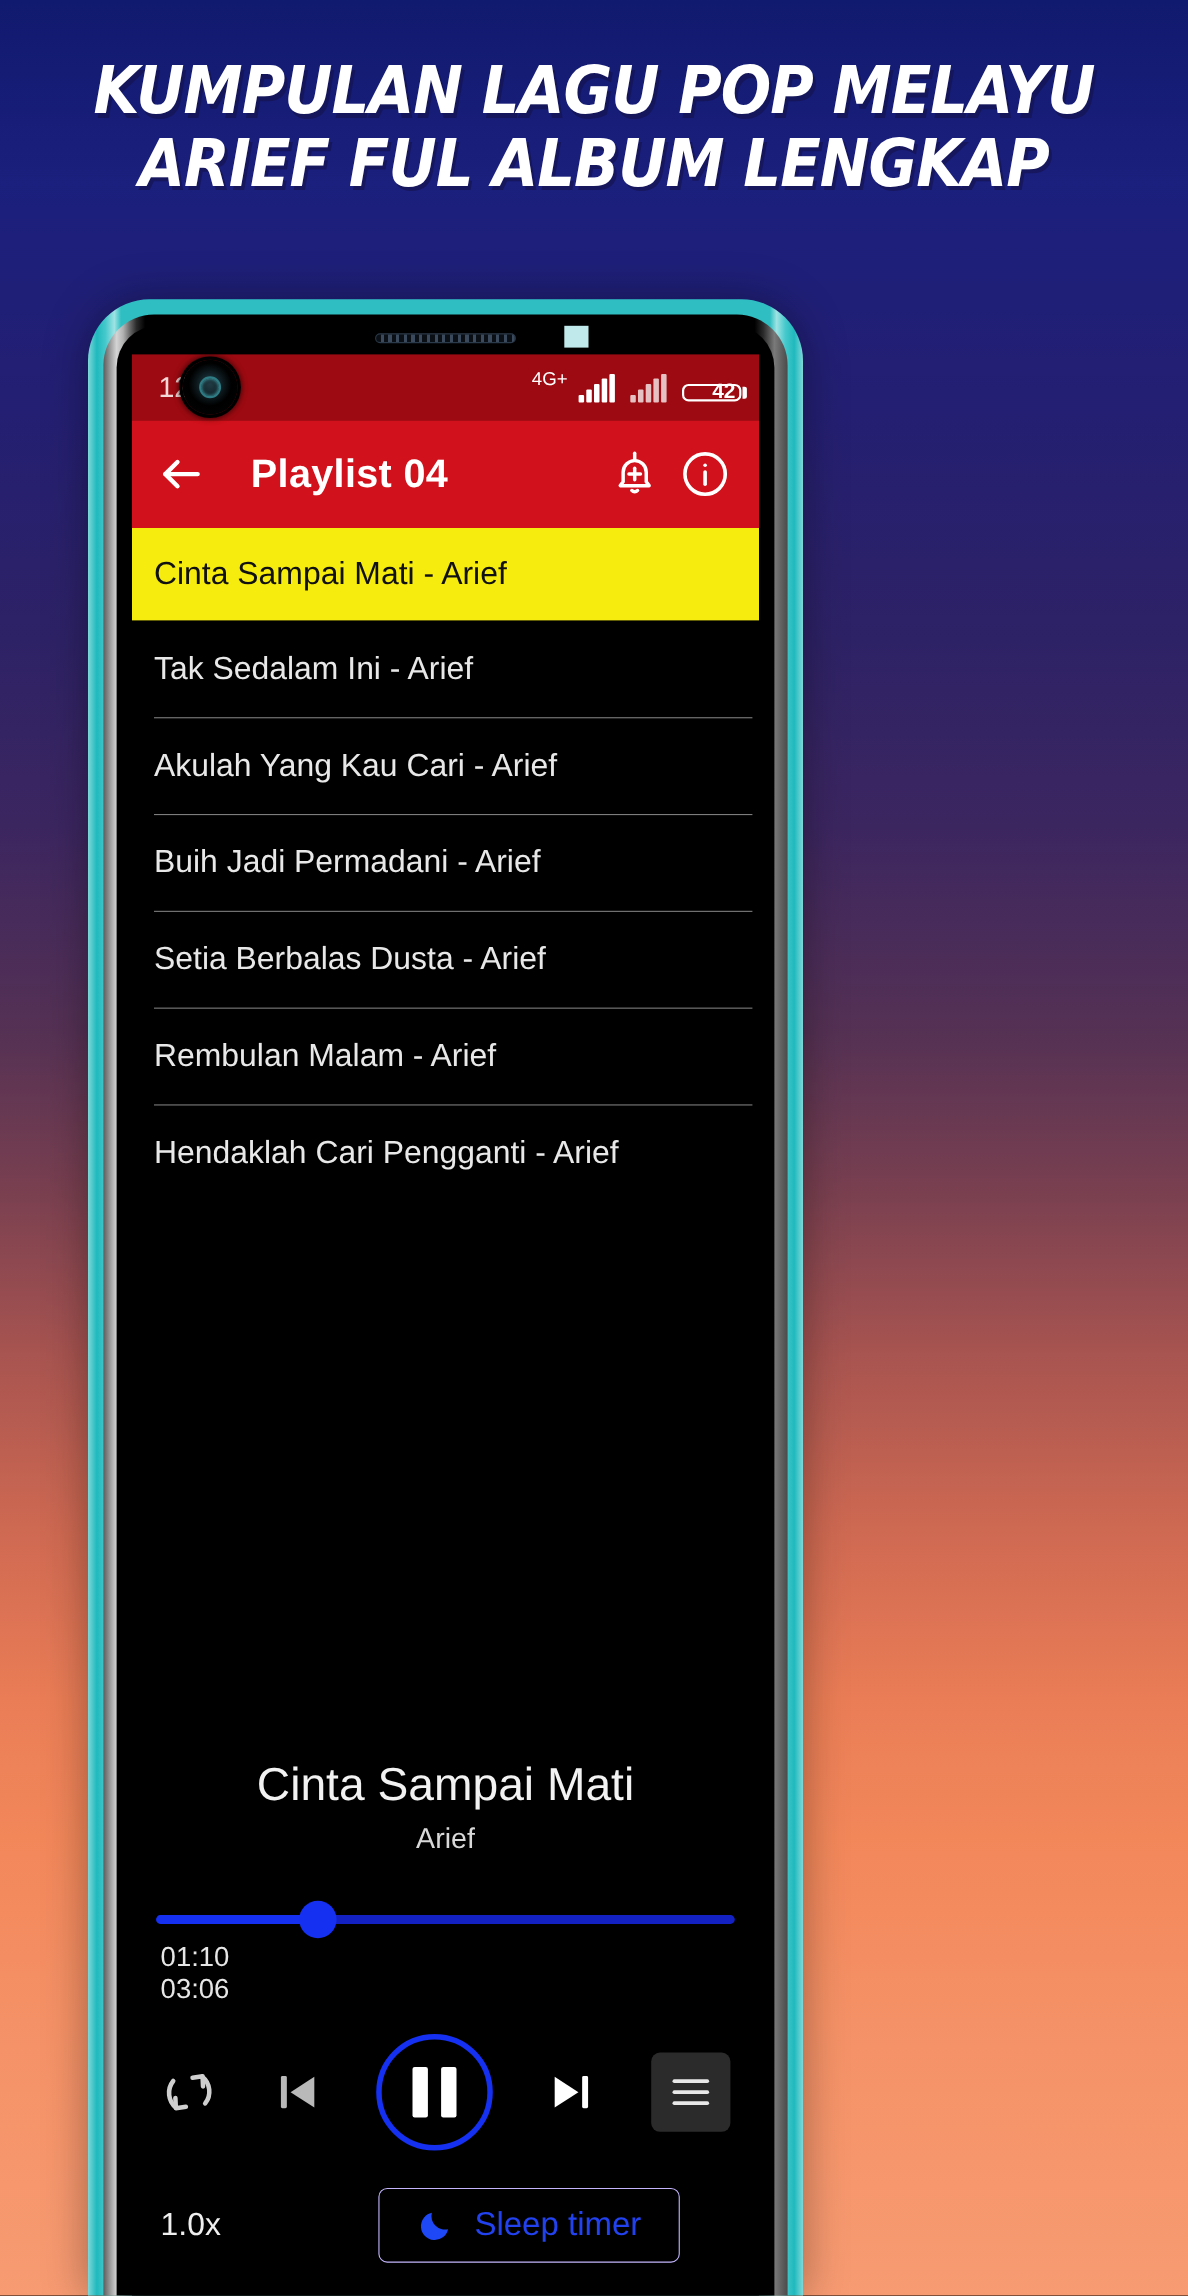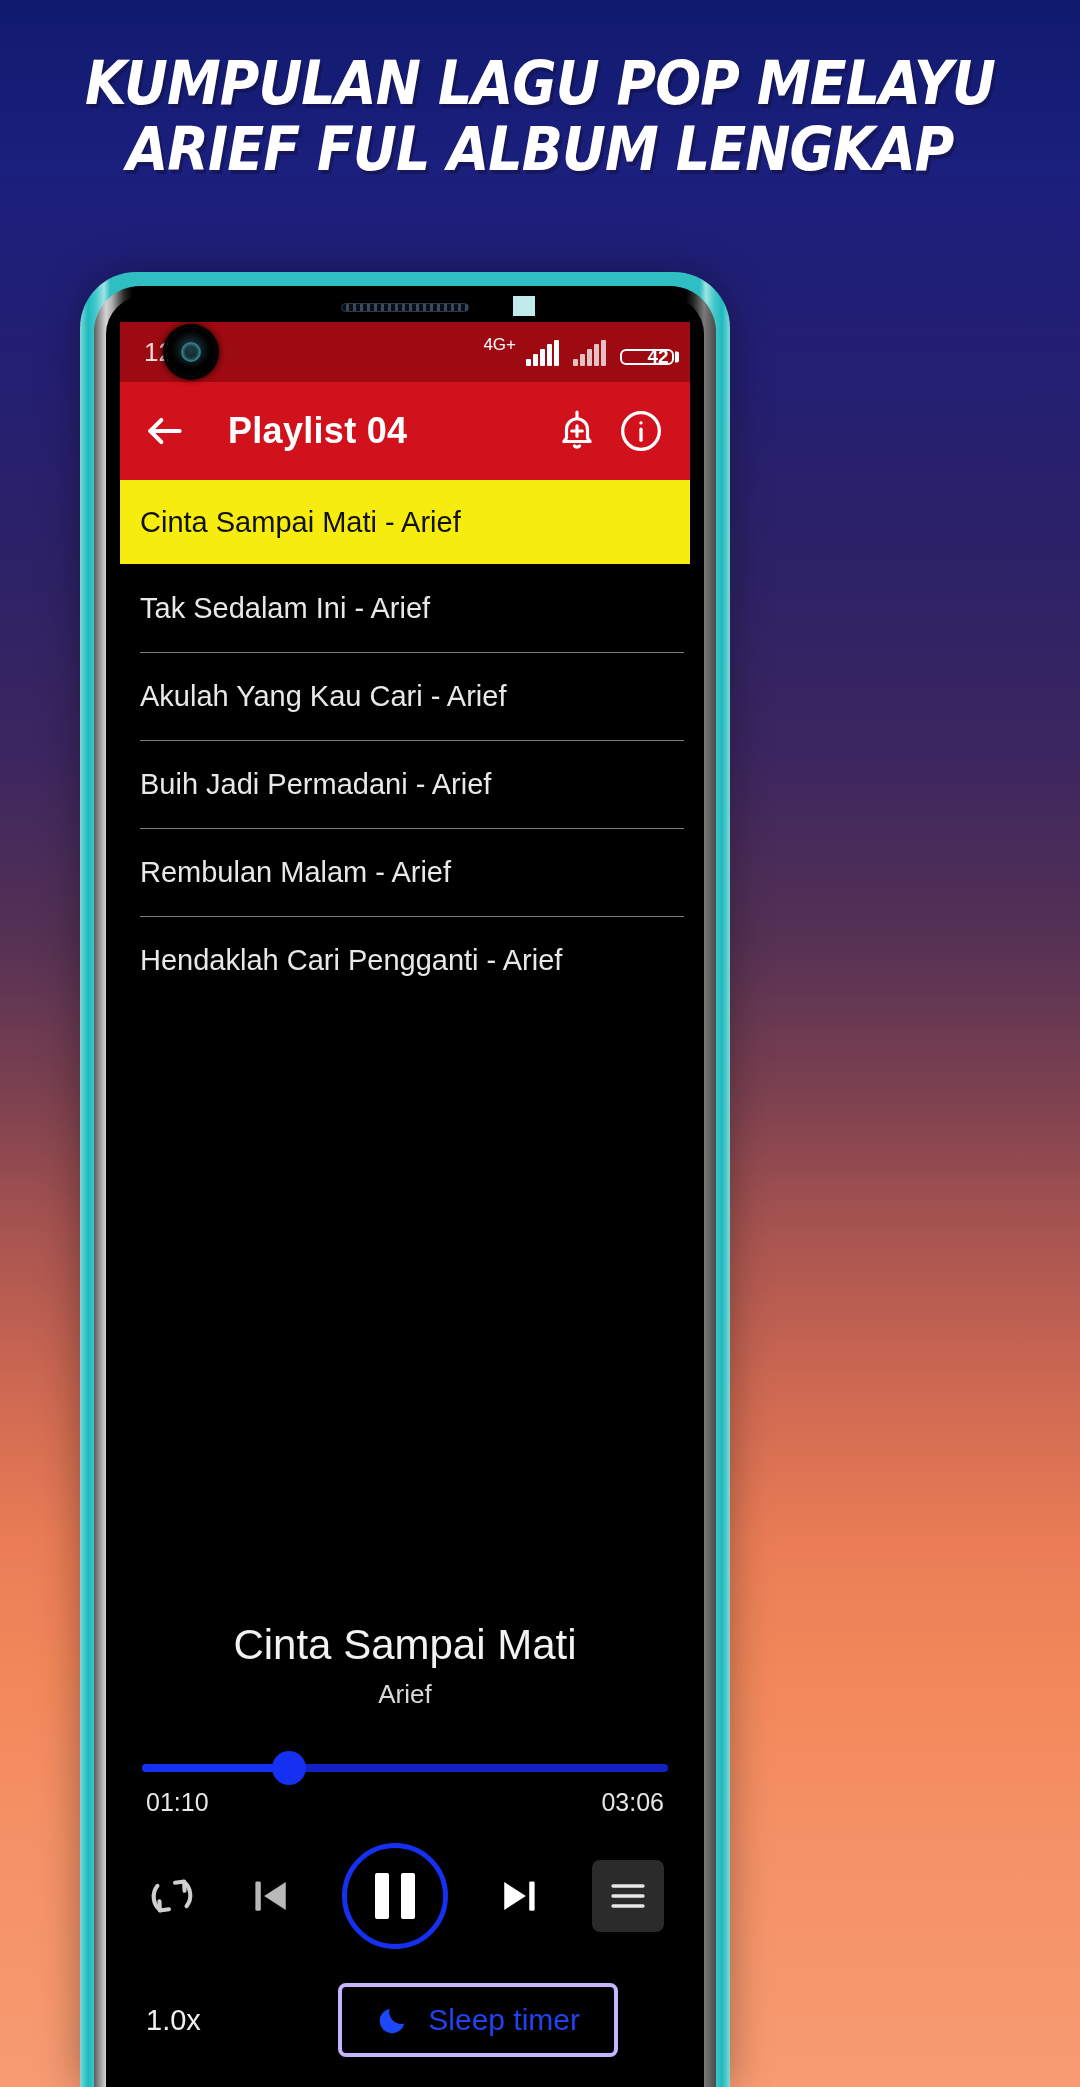--- a/index.html
+++ b/index.html
@@ -223,21 +223,21 @@
   }
   #seek-thumb {
     position:absolute; left:28%; top:50%;
     transform:translate(-50%,-50%);
     width:34px; height:34px; border-radius:50%;
     background:#1530f0;
   }
   #times {
     display:flex; justify-content:space-between;
     padding:16px 4px 0 4px;
-    color:#e6e6e6; font-size:25px;
+    color:#e6e6e6; font-size:25px;flex-direction:column;
   }
 
   
   #controls {
     display:flex; align-items:center; justify-content:space-between;
     padding:26px 26px 0 26px;
   }
   .ctrl { display:flex; align-items:center; justify-content:center; }
   #play-btn {
     width:106px; height:106px; border-radius:50%;
@@ -255,21 +255,21 @@
 
   
   #bottombar {
     display:flex; align-items:center;
     padding:34px 26px 30px 26px;
     gap:12px;
   }
   #speed { color:#efefef; font-size:29px; }
   #sleep-timer {
     margin-left:auto; margin-right:46px;
-    border:4px solid #c4b5fd; border-radius:8px;
+    border:1px solid #c4b5fd; border-radius:8px;
     padding:16px 34px;
     display:flex; align-items:center; gap:18px;
   }
   #sleep-timer .label { color:#2242f0; font-size:30px; }
 </style>
 </head>
 <body>
 
 <div id="backdrop"></div>
 
@@ -345,20 +345,23 @@
         <div class="song-row">
           <span>Tak Sedalam Ini - Arief</span>
         </div>
         <div class="song-row">
           <span>Akulah Yang Kau Cari - Arief</span>
         </div>
         <div class="song-row">
           <span>Buih Jadi Permadani - Arief</span>
         </div>
         <div class="song-row">
+          <span>Setia Berbalas Dusta - Arief</span>
+        </div>
+        <div class="song-row">
           <span>Rembulan Malam - Arief</span>
         </div>
         <div class="song-row">
           <span>Hendaklah Cari Pengganti - Arief</span>
         </div>
       </div>
 
       <div id="nowplaying">
         <div id="np-title">Cinta Sampai Mati</div>
         <div id="np-artist">Arief</div>

